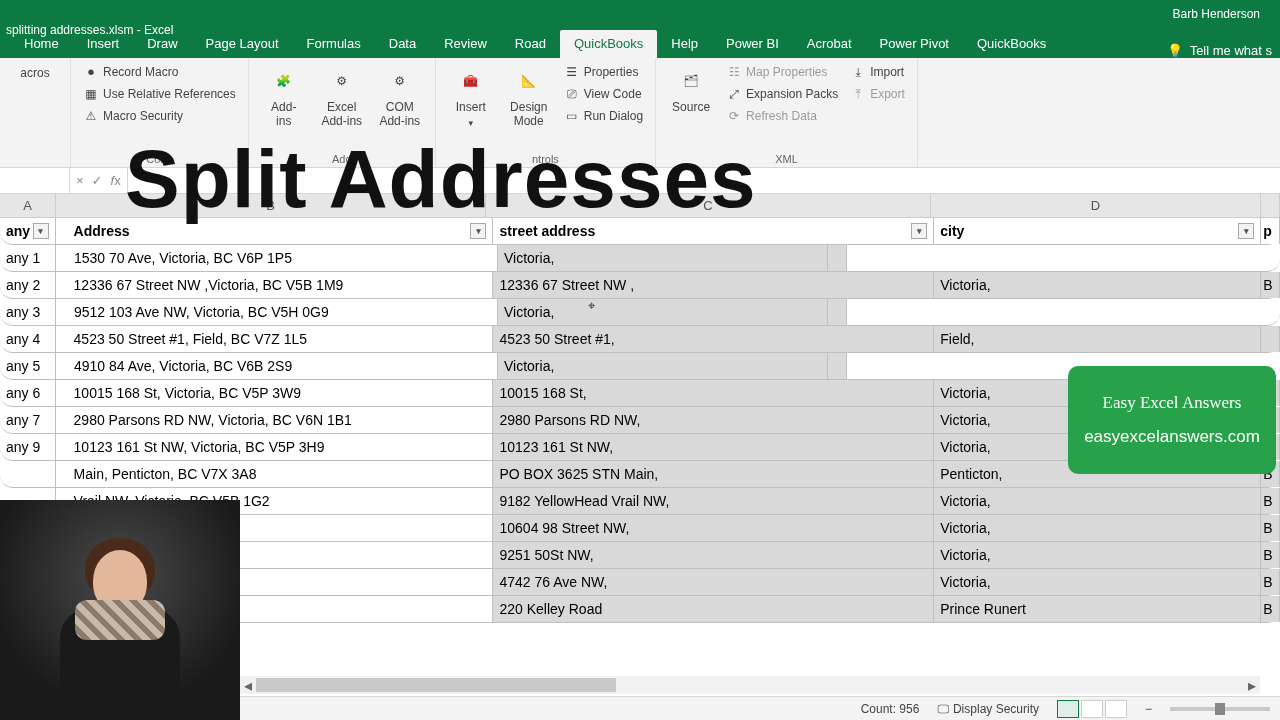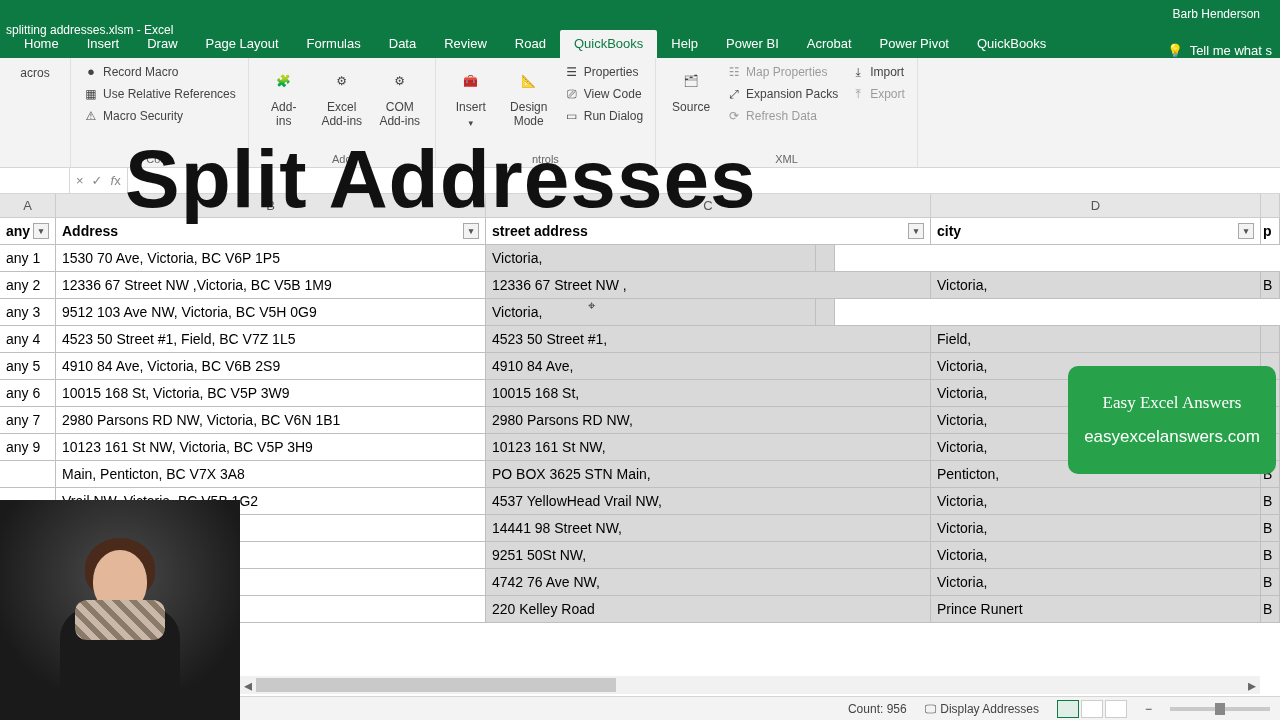--- a/index.html
+++ b/index.html
@@ -30,24 +30,24 @@
   .fx-btns { height: 100%; display: flex; align-items: center; padding: 0 6px; gap: 8px; color: #888; border-right: 1px solid #d6d6d6; }
   .fx-input { flex: 1; padding: 0 8px; }
 
   .big-overlay-title { position: absolute; top: 132px; left: 125px; font-size: 82px; font-weight: 900; color: #111; letter-spacing: 1px; font-family: Arial, sans-serif; z-index: 50; }
 
   .sheet { position: relative; }
   .col-headers { display: flex; height: 24px; background: #e6e6e6; border-bottom: 1px solid #ccc; font-size: 13px; color: #555; }
   .col-headers .ch { border-right: 1px solid #ccc; display: flex; align-items: center; justify-content: center; }
   .chA { width: 56px; } .chB { width: 430px; } .chC { width: 445px; } .chD { width: 330px; } .chE { width: 19px; }
 
-  .header-row, .data-row { display: flex; height: 27px; border-bottom: 1px solid #bfbfbf; font-size: 14px; }
+  .header-row, .data-row { display: flex; height: 27px; border-bottom: 1px solid #bfbfbf; font-size: 14px; border-radius: 13px; }
   .header-row { background: #fff; font-weight: 600; }
   .cell { border-right: 1px solid #bfbfbf; display: flex; align-items: center; padding: 0 6px; overflow: hidden; white-space: nowrap; }
-  .cA { width: 56px; } .cB { width: 430px; } .cC { width: 445px; } .cD { width: 330px; } .cE { width: 19px; padding: 0 2px; }
+  .cA { width: 56px; } .cB { width: 430px; margin-left: 12px; } .cC { width: 445px; } .cD { width: 330px; } .cE { width: 19px; padding: 0 2px; }
   .filter-arrow { width: 16px; height: 16px; border: 1px solid #a8a8a8; background: #f3f3f3; display: inline-flex; align-items: center; justify-content: center; font-size: 9px; color: #555; margin-left: auto; }
   .header-row .cell { justify-content: flex-start; }
   .selected-range .cell.cC, .selected-range .cell.cD, .selected-range .cell.cE { background: #d9d9d9; }
   .selected-range.top .cell.cC, .selected-range.top .cell.cD, .selected-range.top .cell.cE { background: #fff; }
 
   .hscroll { position: absolute; left: 240px; right: 20px; bottom: 26px; height: 18px; background: #f1f1f1; display: flex; align-items: center; }
   .hscroll .arrow { width: 16px; height: 16px; display: flex; align-items: center; justify-content: center; color: #666; cursor: pointer; }
   .hscroll .track { flex: 1; height: 14px; background: #f1f1f1; position: relative; }
   .hscroll .thumb { position: absolute; left: 0; width: 360px; height: 14px; background: #c9c9c9; }
 
@@ -270,21 +270,20 @@
       <div class="data-row selected-range">
         <div class="cell cA">any 4</div>
         <div class="cell cB">4523 50 Street #1, Field, BC  V7Z 1L5</div>
         <div class="cell cC">4523 50 Street #1,</div>
         <div class="cell cD">Field,</div>
         <div class="cell cE"></div>
       </div>
       <div class="data-row selected-range">
         <div class="cell cA">any 5</div>
         <div class="cell cB">4910 84 Ave, Victoria, BC V6B 2S9</div>
-        <div class="cell cC">4910 84 Ave,</div>
         <div class="cell cD">Victoria,</div>
         <div class="cell cE"></div>
       </div>
       <div class="data-row selected-range">
         <div class="cell cA">any 6</div>
         <div class="cell cB">10015 168 St, Victoria, BC V5P 3W9</div>
         <div class="cell cC">10015 168 St,</div>
         <div class="cell cD">Victoria,</div>
         <div class="cell cE"></div>
       </div>
@@ -305,28 +304,28 @@
       <div class="data-row selected-range">
         <div class="cell cA"></div>
         <div class="cell cB">Main, Penticton, BC V7X 3A8</div>
         <div class="cell cC">PO BOX 3625 STN Main,</div>
         <div class="cell cD">Penticton,</div>
         <div class="cell cE">B</div>
       </div>
       <div class="data-row selected-range">
         <div class="cell cA"></div>
         <div class="cell cB">Vrail NW, Victoria, BC V5B 1G2</div>
-        <div class="cell cC">4537 YellowHead Vrail NW,</div>
+        <div class="cell cC">9182 YellowHead Vrail NW,</div>
         <div class="cell cD">Victoria,</div>
         <div class="cell cE">B</div>
       </div>
       <div class="data-row selected-range">
         <div class="cell cA"></div>
         <div class="cell cB">V, Victoria, BC V5H 2N7</div>
-        <div class="cell cC">14441 98 Street NW,</div>
+        <div class="cell cC">10604 98 Street NW,</div>
         <div class="cell cD">Victoria,</div>
         <div class="cell cE">B</div>
       </div>
       <div class="data-row selected-range">
         <div class="cell cA"></div>
         <div class="cell cB">toria, BC V6B 3B6</div>
         <div class="cell cC">9251 50St NW,</div>
         <div class="cell cD">Victoria,</div>
         <div class="cell cE">B</div>
       </div>
@@ -368,21 +367,21 @@
   <div class="track">
       <div class="thumb"></div>
     </div>
   <span class="arrow">▸</span>
 </div>
 
 <div class="status-bar">
   <span><span>Count:</span> <span>956</span></span>
   <span style="display:flex;align-items:center;gap:4px">
       <span>🖵</span>
-      <span>Display Addresses</span>
+      <span>Display Security</span>
     </span>
   <span style="display:flex;gap:2px">
     <span class="view-btn active"></span>
     <span class="view-btn"></span>
     <span class="view-btn"></span>
   </span>
   <span>−</span>
   <span class="zoom-track">
       <span class="zoom-thumb"></span>
     </span>

